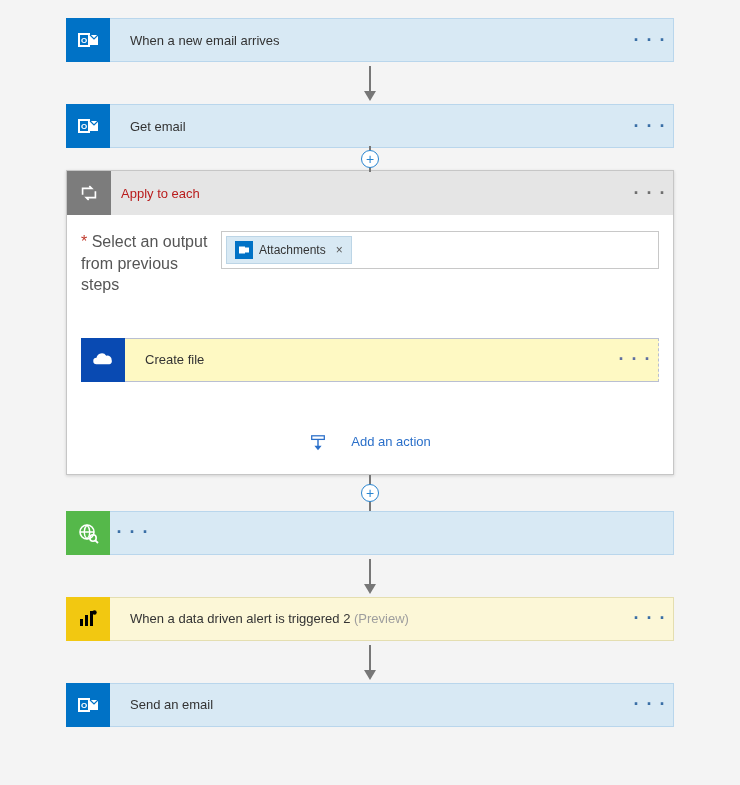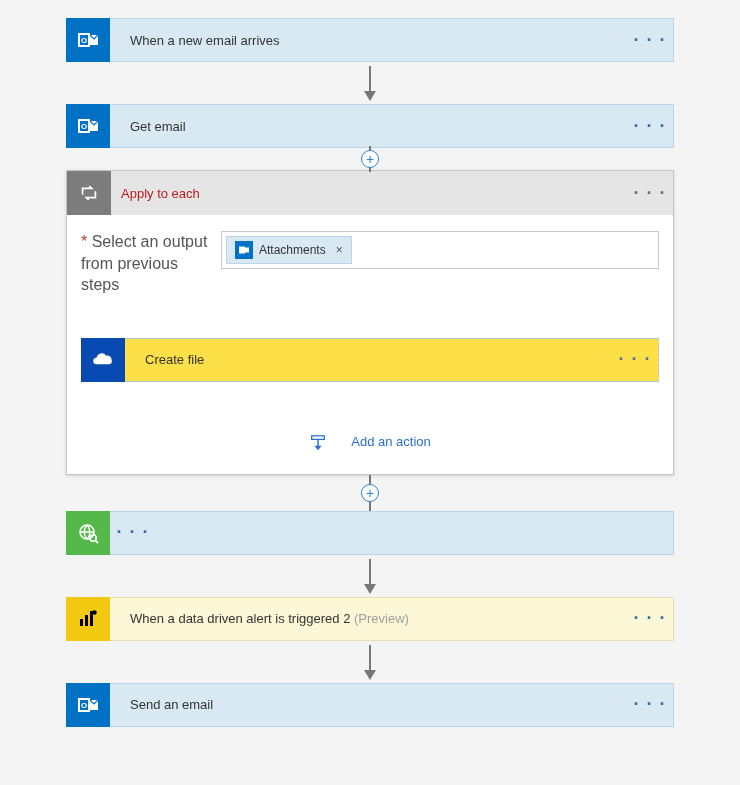--- a/index.html
+++ b/index.html
@@ -34,21 +34,21 @@
     color:#3a6fa6; font-weight:bold; font-size:18px; letter-spacing:1px;
     user-select:none;
   }
   
   .ic-outlook { background:#0072c6; }
   .ic-onedrive { background:#094ab2; }
   .ic-green   { background:#55b84a; }
   .ic-yellow  { background:#f2c811; }
   
   .step.yellow { background:#fcf7d7; border-color:#e4deb0; }
-  .step.inner  { background:#fde047; border-color:#b9bfd2; border-right-style:dashed; }
+  .step.inner  { background:#fef9c3; border-color:#b9bfd2; border-right-style:dashed; }
   .step.inner .dots { color:#5f6fa1; }
   
   .container-card {
     border:1px solid #c6c6c6;
     background:#fff;
     box-shadow:0 1px 3px rgba(0,0,0,0.15);
   }
   .container-header {
     display:flex; align-items:center; height:44px;
     background:#e5e5e5;

